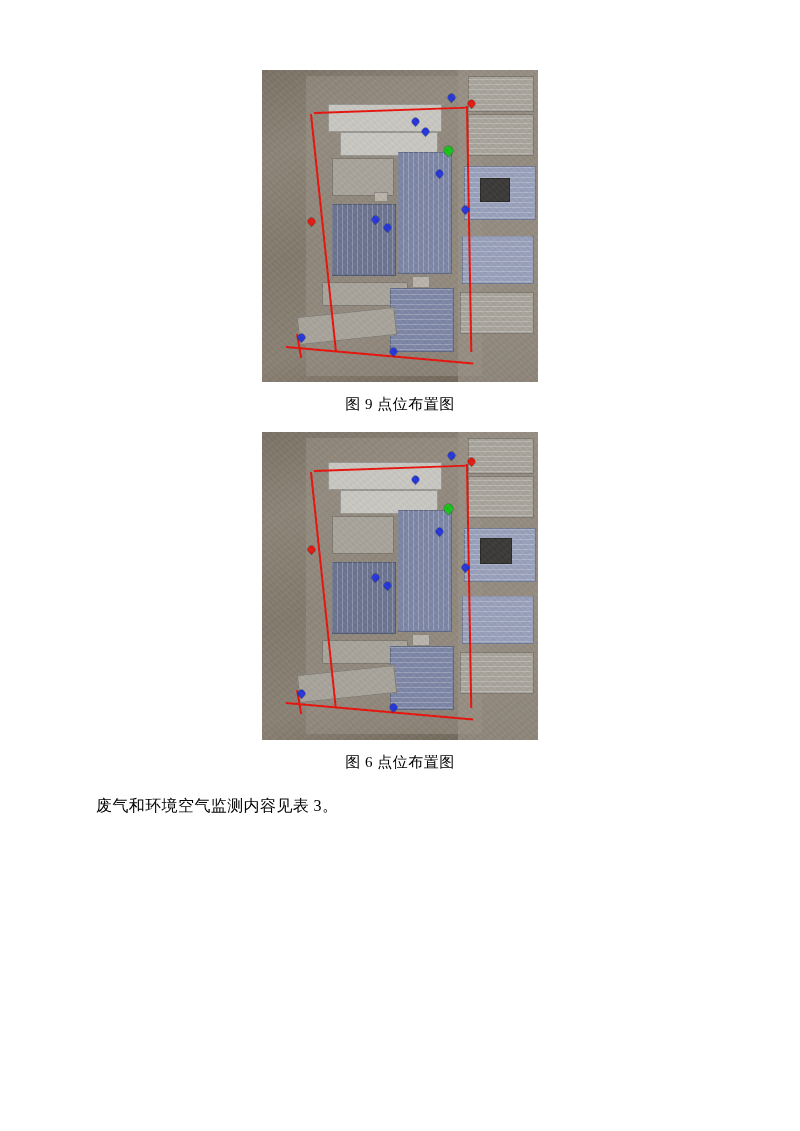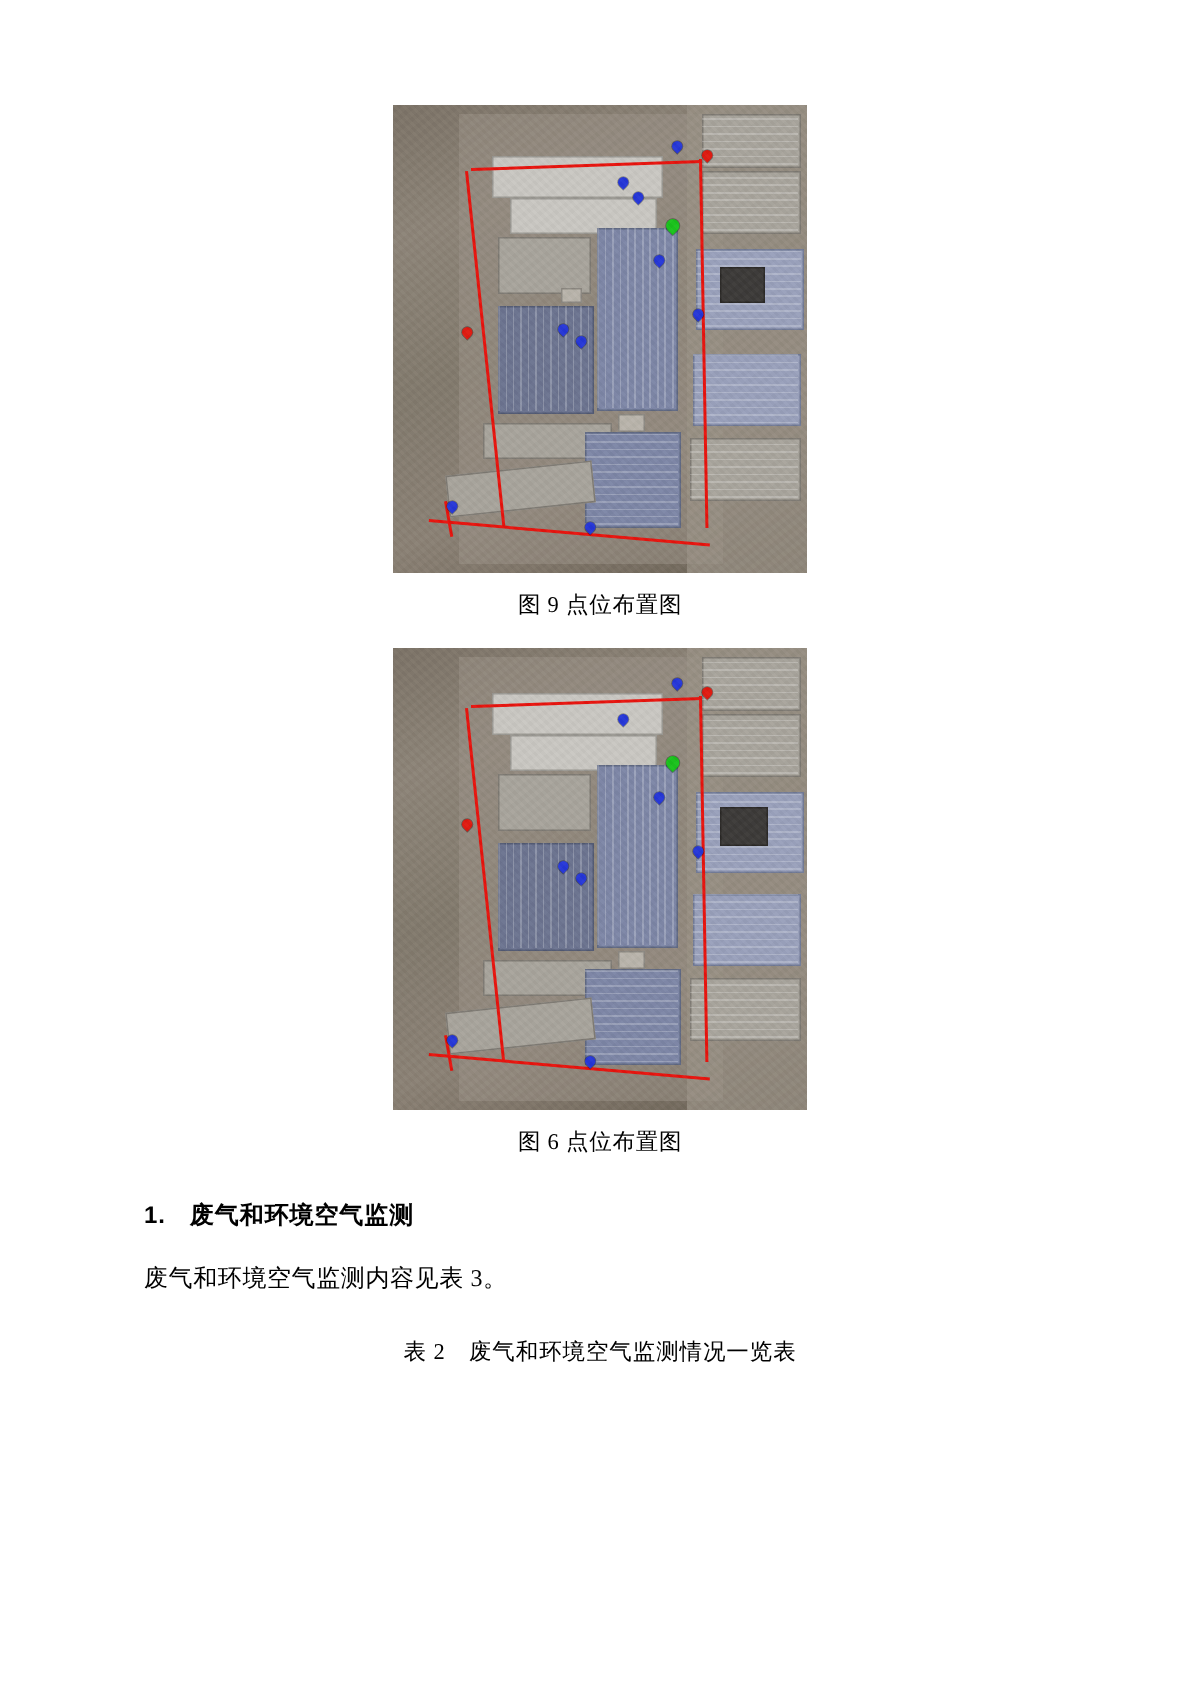--- a/index.html
+++ b/index.html
@@ -262,23 +262,17 @@
       <div class="pin blue" style="left:36px;top:258px;"></div>
       <div class="pin blue" style="left:128px;top:272px;"></div>
       <div class="pin red" style="left:46px;top:114px;"></div>
       <div class="pin red" style="left:206px;top:26px;"></div>
       <div class="noise"></div>
     </div>
     <div class="figure-caption">图 6 点位布置图</div>
   </div>
 
 
-  <h3 class="subsection">
-    <span>1.</span>
-    <span style="display:inline-block;width:6px;"></span>
-    <span>废气和环境空气监测</span>
-  </h3>
 
   <p class="para">废气和环境空气监测内容见表 3。</p>
 
-  <p class="table-title">表 2　废气和环境空气监测情况一览表</p>
 
 </div>
 
 </body></html>

